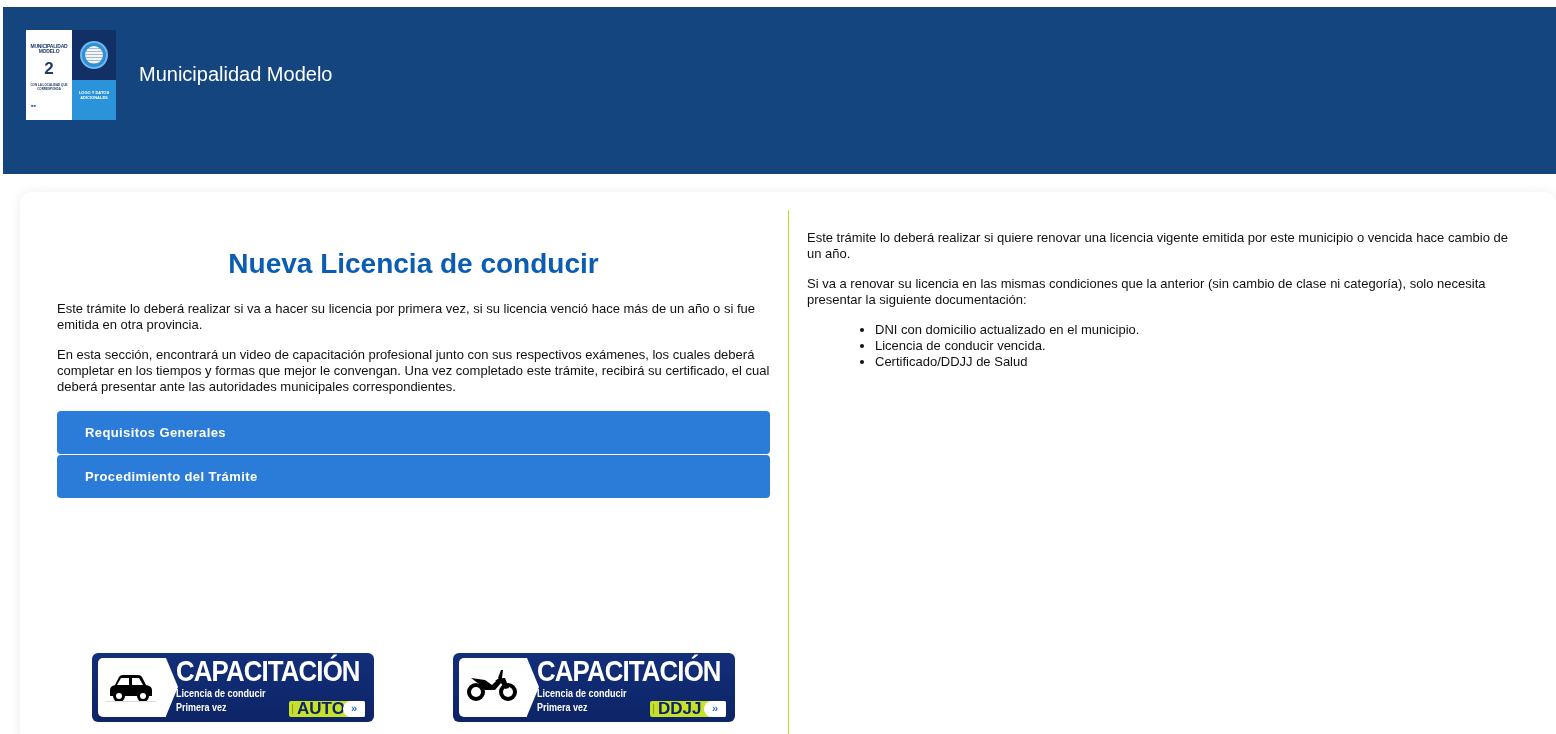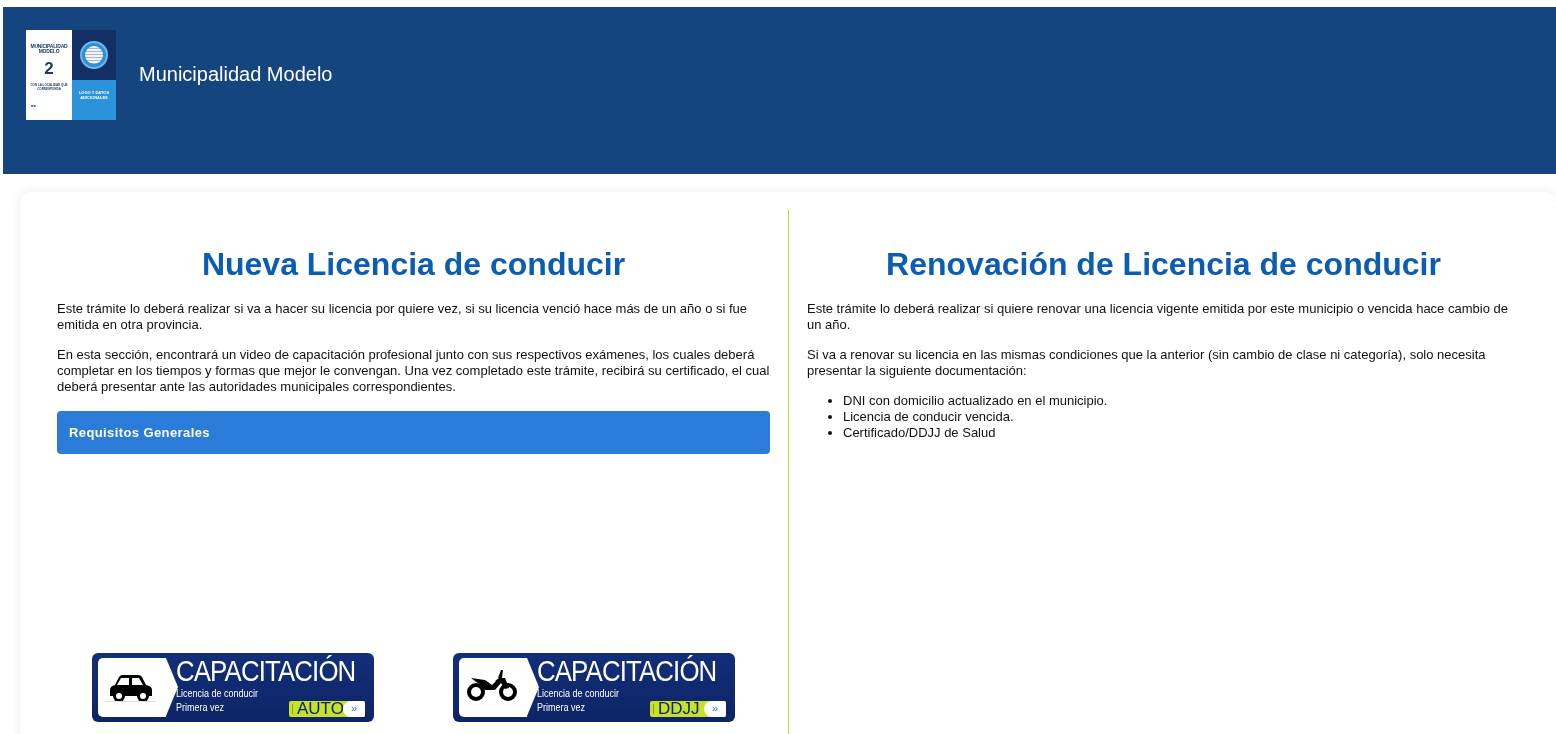--- a/index.html
+++ b/index.html
@@ -51,41 +51,41 @@
 
     .divider {
       position: absolute; left: 788px; top: 210px; width: 1px; height: 524px;
       background: #c6d62a;
     }
 
     .col-left { position: absolute; left: 57px; top: 210px; width: 713px; }
     .col-right { position: absolute; left: 807px; top: 210px; width: 713px; }
 
     .section-title {
-      font-size: 32px; font-weight: bold; color: #0b5cb3;
+      font-size: 28px; font-weight: bold; color: #0b5cb3;
       text-align: center; margin-top: 37px; line-height: 34px;
     }
     .para {
       font-size: 13px; line-height: 16px; color: #111;
       margin-top: 14px;
     }
     .col-left .para:first-of-type, .col-right .para:first-of-type { margin-top: 0; }
     .para-first { margin-top: 20px !important; }
     .para + .para { margin-top: 14px; }
 
     .accordion { margin-top: 16px; }
     .acc-btn {
       display: block; width: 713px; height: 43px;
       background: #2b7cd8; color: #ffffff;
       font-size: 13px; font-weight: bold; letter-spacing: 0.4px;
-      padding-left: 12px; line-height: 43px;
+      padding-left: 28px; line-height: 43px;
       border-radius: 4px; margin-bottom: 1px; cursor: pointer;
     }
 
-    .banners { position: absolute; top: 443px; left: 35px; width: 643px; height: 70px; }
+    .banners { position: absolute; top: 443px; left: 35px; width: 643px; height: 70px; font-weight: bold; }
     .banner {
       position: absolute; top: 0; width: 282px; height: 69px;
       background: linear-gradient(180deg, #132f7a 0%, #0d2466 100%);
       border-radius: 6px; overflow: hidden; cursor: pointer;
     }
     .banner.b1 { left: 0; }
     .banner.b2 { left: 361px; }
     .banner .icon-box {
       position: absolute; left: 6px; top: 5px; width: 68px; height: 59px;
       background: #ffffff; border-radius: 5px 0 0 5px;
@@ -117,21 +117,21 @@
     .banner .b-tag::before {
       content: ""; position: absolute; left: 3px; top: 3px; width: 1px; height: 10px; background: #8aa013;
     }
     .banner .b-arrow {
       position: absolute; right: 0; top: 0; width: 22px; height: 16px;
       background: #ffffff; border-radius: 8px 2px 2px 8px;
       font-size: 11px; color: #2b6fd1; text-align: center; line-height: 15px;
     }
 
     .doc-list { margin-top: 14px; padding-left: 36px; font-size: 13px; line-height: 16px; }
-    .doc-list li { list-style: disc; }
+    .doc-list li { list-style: disc; margin-left: 32px; }
   </style>
 </head>
 <body>
 
 <header class="header">
   <div class="logo">
     <div class="logo-left">
       <div class="l-title">MUNICIPALIDAD MODELO</div>
       <div class="l-num">2</div>
       <div class="l-sub">CON LA LOCALIDAD QUE CORRESPONDA</div>
@@ -148,25 +148,26 @@
   </div>
   <div class="site-title">Municipalidad Modelo</div>
 </header>
 
 <div class="card"></div>
 
 <div class="divider"></div>
 
 <section class="col-left">
   <h1 class="section-title">Nueva Licencia de conducir</h1>
-  <p class="para para-first">Este trámite lo deberá realizar si va a hacer su licencia por quiere vez, si su licencia venció hace más de un año o si fue emitida en otra provincia.</p>
+  <p class="para para-first">Este trámite lo deberá realizar si va a hacer su licencia por primera vez, si su licencia venció hace más de un año o si fue emitida en otra provincia.</p>
   <p class="para">En esta sección, encontrará un video de capacitación profesional junto con sus respectivos exámenes, los cuales deberá completar en los tiempos y formas que mejor le convengan. Una vez completado este trámite, recibirá su certificado, el cual deberá presentar ante las autoridades municipales correspondientes.</p>
 
   <div class="accordion">
     <div class="acc-btn">Requisitos Generales</div>
+    <div class="acc-btn">Procedimiento del Trámite</div>
   </div>
 
   <div class="banners">
     <div class="banner b1">
       <div class="icon-box">
         <svg class="vehicle" width="50" height="32" viewBox="0 0 50 32">
           <path d="M4 18 L4 24 L46 24 L46 18 Q46 14 40 13 L36 5 Q35 3 32 3 L17 3 Q14 3 13 5 L9 13 Q4 14 4 18 Z" fill="#000"></path>
           <path d="M15 6 L23 6 L23 13 L11 13 Z" fill="#fff"></path>
           <path d="M26 6 L33 6 L37 13 L26 13 Z" fill="#fff"></path>
           <circle cx="13" cy="24" r="6" fill="#000"></circle>
@@ -206,21 +207,20 @@
       </div>
       <div class="b-tag">
         <span class="b-tag-label">DDJJ</span>
         <span class="b-arrow">»</span>
       </div>
     </div>
   </div>
 </section>
 
 <section class="col-right">
-  <h1 class="section-title">Renovación de Licencia de conducir</h1>
   <p class="para para-first">Este trámite lo deberá realizar si quiere renovar una licencia vigente emitida por este municipio o vencida hace cambio de un año.</p>
   <p class="para">Si va a renovar su licencia en las mismas condiciones que la anterior (sin cambio de clase ni categoría), solo necesita presentar la siguiente documentación:</p>
   <ul class="doc-list">
     <li>DNI con domicilio actualizado en el municipio.</li>
     <li>Licencia de conducir vencida.</li>
     <li>Certificado/DDJJ de Salud</li>
   </ul>
 </section>
 
 </body></html>

